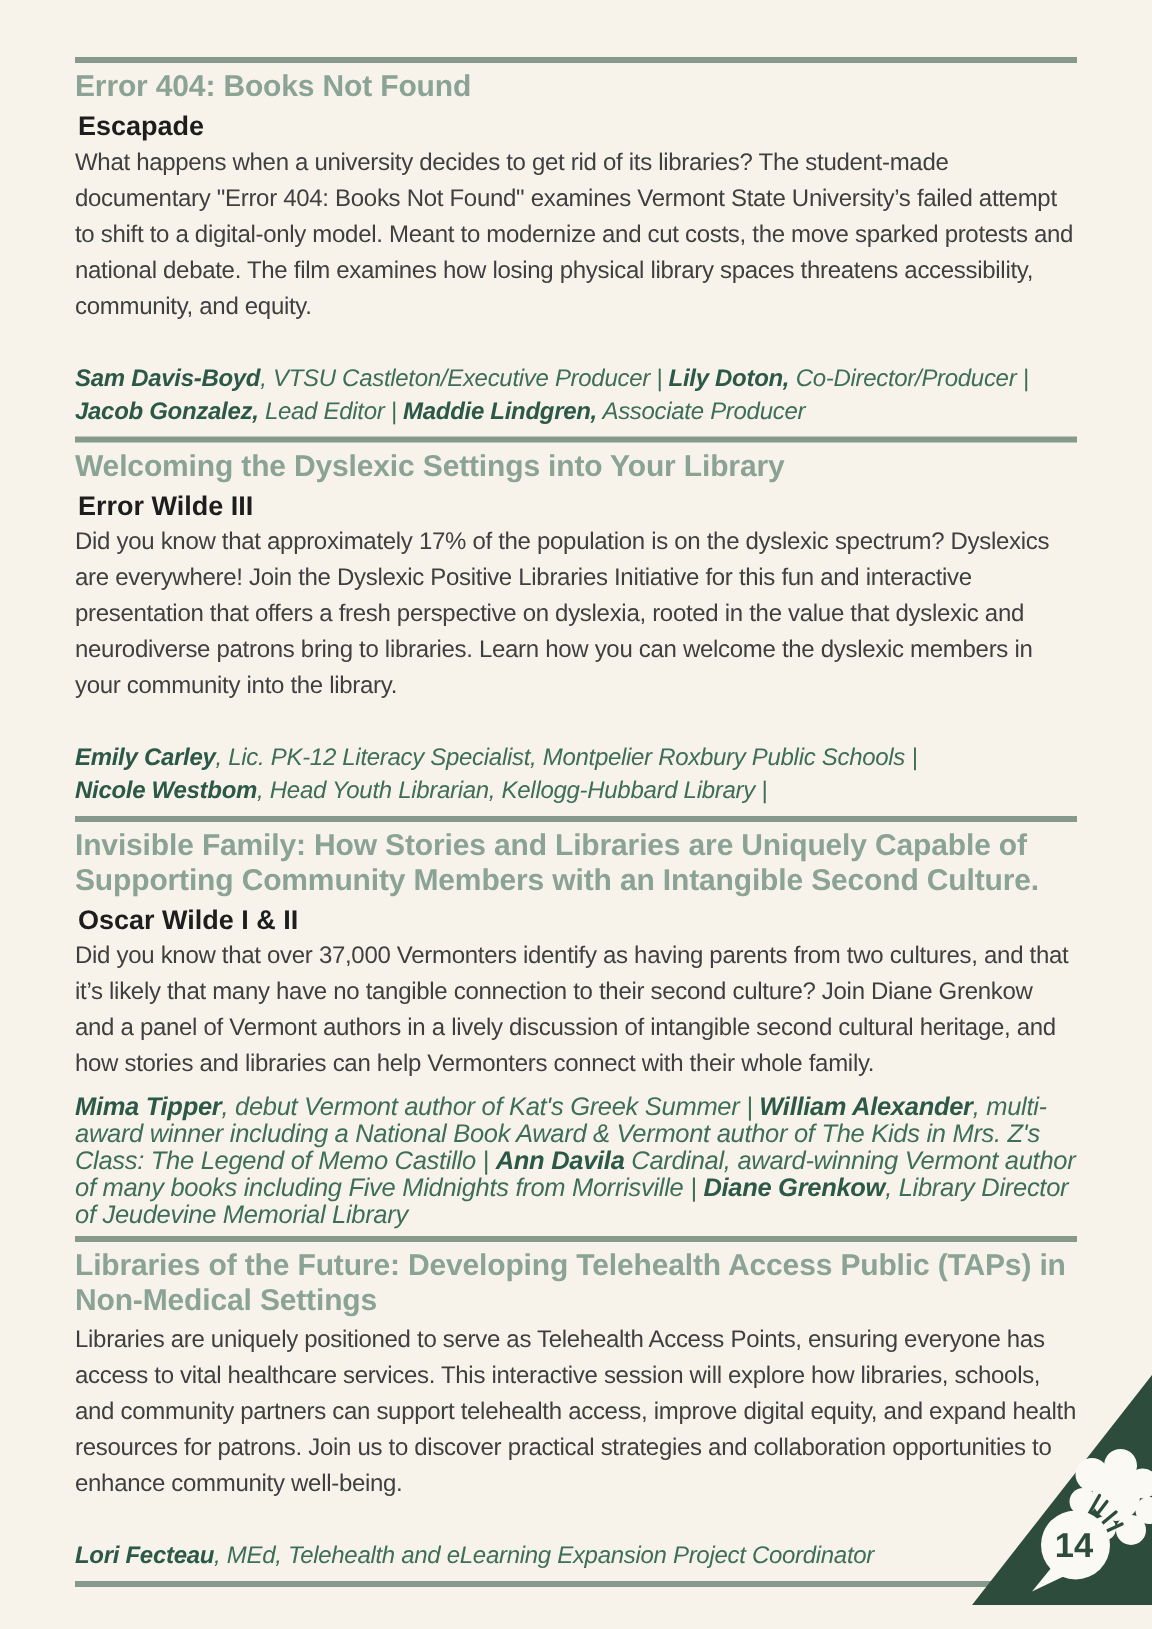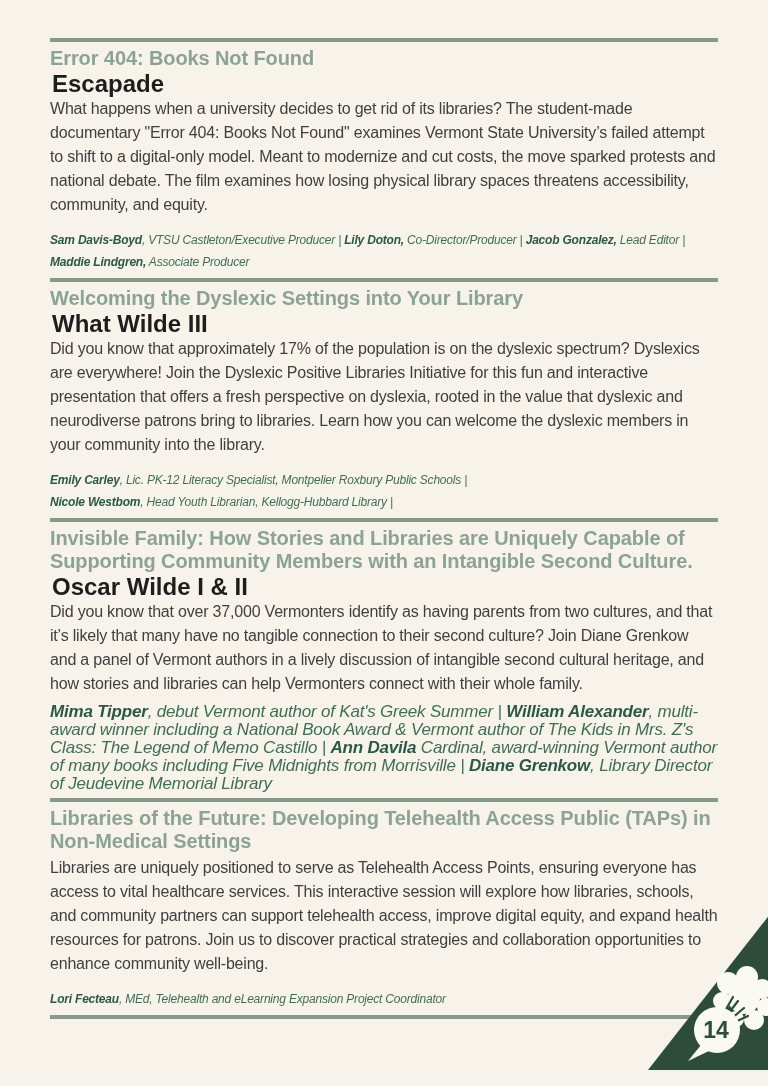--- a/index.html
+++ b/index.html
@@ -10,29 +10,29 @@
     padding-left:17px;
   }
   .content { position:absolute; left:50px; top:38px; width:668px; }
   .divider { height:4px; background:#87998a; }
   .session { padding:0 0 5px 0; }
   .session-title {
     margin:5px 0 1px; color:#8ba394; font-size:20px; line-height:23px;
     font-weight:700; letter-spacing:-0.1px;
   }
   .session-room {
-    margin:4px 0 1px; color:#1d1d1d; font-size:24px; line-height:20px;
+    margin:4px 0 1px; color:#1d1d1d; font-size:18px; line-height:20px;
     font-weight:700; padding-left:2px;
   }
   .session-desc {
     margin:3px 0 0; color:#3f3f3f; font-size:16px; line-height:24px;
     letter-spacing:-0.2px;
   }
   .presenters {
-    margin-top:12px; color:#3f6e56; font-style:italic; font-size:12px;
+    margin-top:25px; color:#3f6e56; font-style:italic; font-size:16px;
     line-height:22px; letter-spacing:-0.2px;
   }
   .presenters.small { font-size:17px; line-height:18px; margin-top:7px; }
   .presenter-line { display:block; }
   .pname { font-weight:700; color:#2c5847; }
   .corner { position:absolute; right:0; bottom:16px; width:170px; height:190px; }
   .corner svg { display:block; }
   .badge-num {
     font-family:"Liberation Sans","DejaVu Sans",sans-serif;
     font-weight:700; font-size:23px;
@@ -49,21 +49,21 @@
       <h2 class="session-title">Error 404: Books Not Found</h2>
       <h3 class="session-room">Escapade</h3>
       <p class="session-desc">What happens when a university decides to get rid of its libraries? The student-made documentary "Error 404: Books Not Found" examines Vermont State University’s failed attempt to shift to a digital-only model. Meant to modernize and cut costs, the move sparked protests and national debate. The film examines how losing physical library spaces threatens accessibility, community, and equity.</p>
       <div class="presenters">
           <span class="presenter-line"><span class="pname">Sam Davis-Boyd</span><span class="prole">, VTSU Castleton/Executive Producer | </span><span class="pname">Lily Doton,</span><span class="prole"> Co-Director/Producer | </span><span class="pname">Jacob Gonzalez,</span><span class="prole"> Lead Editor | </span><span class="pname">Maddie Lindgren,</span><span class="prole"> Associate Producer</span></span>
         </div>
     </section>
   <div class="divider"></div>
     <section class="session">
       <h2 class="session-title">Welcoming the Dyslexic Settings into Your Library</h2>
-      <h3 class="session-room">What Wilde III</h3>
+      <h3 class="session-room">Error Wilde III</h3>
       <p class="session-desc">Did you know that approximately 17% of the population is on the dyslexic spectrum? Dyslexics are everywhere!  Join the Dyslexic Positive Libraries Initiative for this fun and interactive presentation that offers a fresh perspective on dyslexia, rooted in the value that dyslexic and neurodiverse patrons bring to libraries.  Learn how you can welcome the dyslexic members in your community into the library.</p>
       <div class="presenters">
           <span class="presenter-line"><span class="pname">Emily Carley</span><span class="prole">, Lic. PK-12 Literacy Specialist, Montpelier Roxbury Public Schools |</span></span>
           <span class="presenter-line"><span class="pname">Nicole Westbom</span><span class="prole">, Head Youth Librarian, Kellogg-Hubbard Library |</span></span>
         </div>
     </section>
   <div class="divider"></div>
     <section class="session">
       <h2 class="session-title">Invisible Family: How Stories and Libraries are Uniquely Capable of Supporting Community Members with an Intangible Second Culture.</h2>
       <h3 class="session-room">Oscar Wilde I &amp; II</h3>

